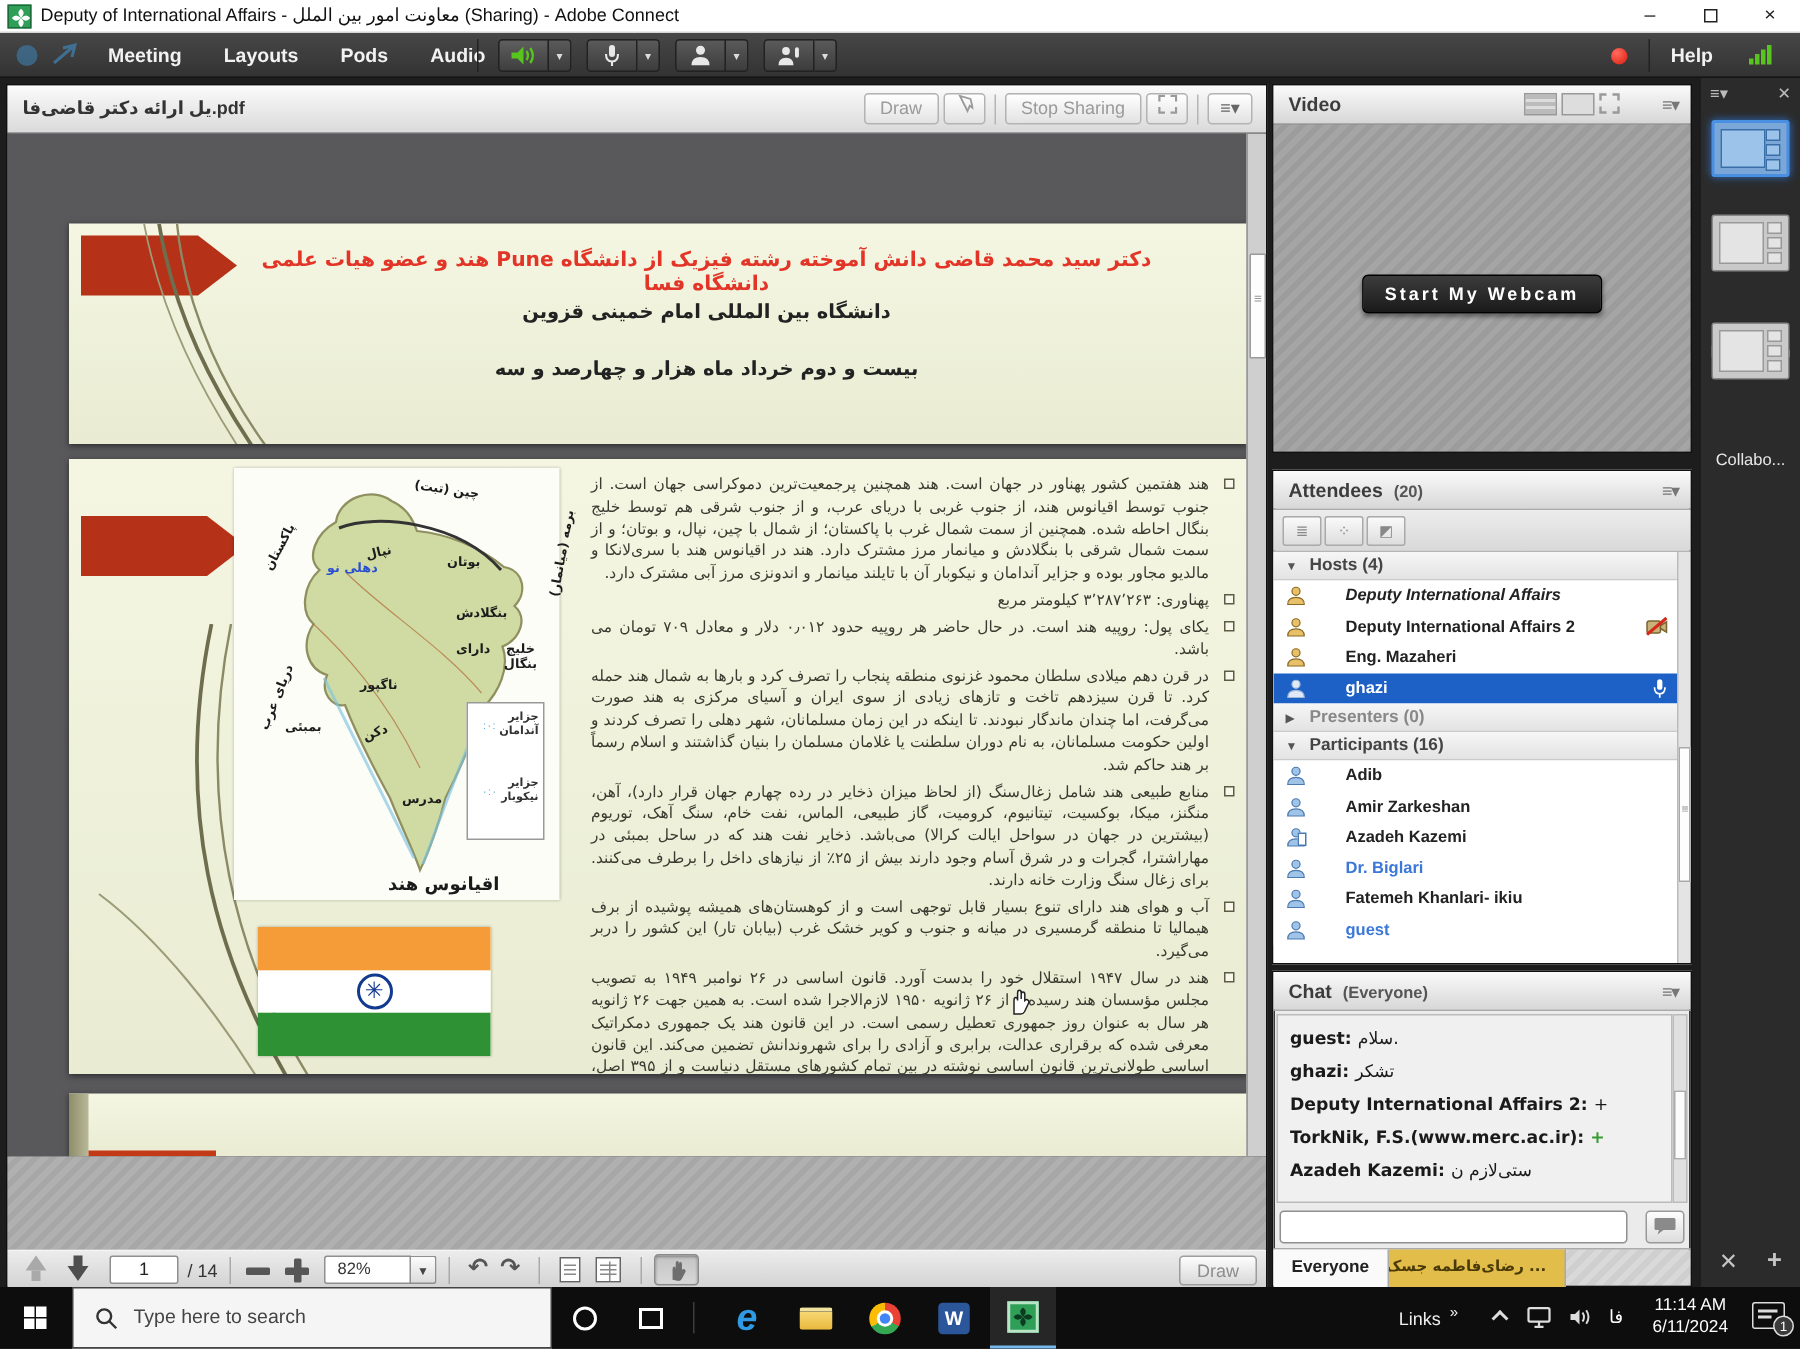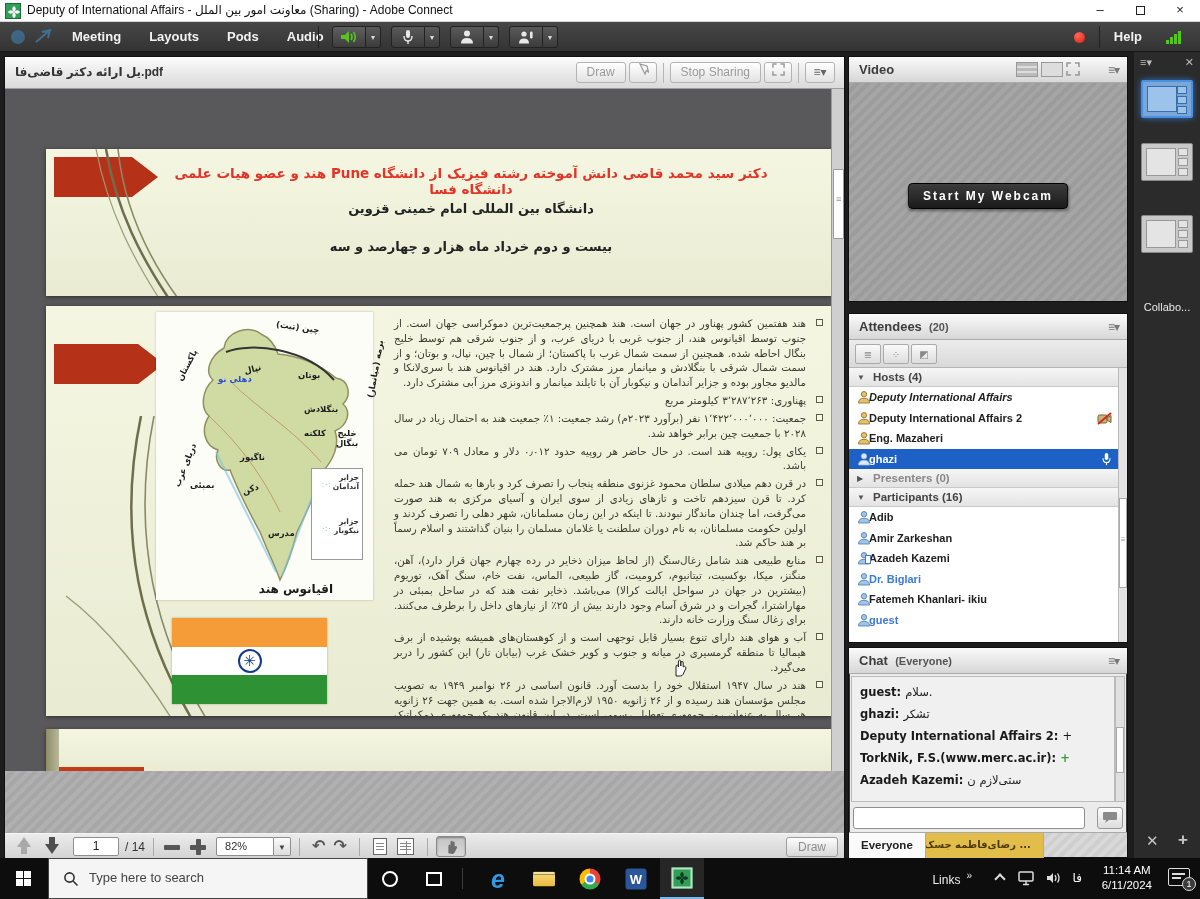--- a/index.html
+++ b/index.html
@@ -132,21 +132,21 @@
   #attendees-pod { left:848px; top:313px; width:280px; height:330px; background:#fff; }
   #att-toolbar { position:absolute; left:0; top:26px; right:0; height:28px;
     background:linear-gradient(#ececec,#d9d9d9); border-bottom:1px solid #b5b5b5; }
   .att-tb-btn { float:left; width:26px; height:20px; margin:4px 2px 0 0; background:linear-gradient(#fafafa,#ddd);
     border:1px solid #aaa; border-radius:2px; color:#888; font-size:10px; text-align:center; line-height:20px; }
   #att-list { position:absolute; left:0; top:54px; right:9px; bottom:0; background:#fff; overflow:hidden; }
   .grp-hdr { position:relative; height:19px; background:linear-gradient(#f6f6f6,#e3e3e3);
     border-bottom:1px solid #c9c9c9; font-size:11.5px; font-weight:bold; color:#444; line-height:19px; padding-left:24px; }
   .grp-hdr .tri { position:absolute; left:8px; top:0; font-size:8px; color:#555; }
   .att-row { position:relative; height:20.5px; line-height:20.5px; font-size:11px; font-weight:bold;
-    color:#222; padding-left:20px; background:#fff; white-space:nowrap; }
+    color:#222; padding-left:48px; background:#fff; white-space:nowrap; }
   .att-row .pic { position:absolute; left:8px; top:3px; }
   .att-row.sel { background:#1d60c6; color:#fff; }
   .att-row .right-ico { position:absolute; right:6px; top:3px; }
   #att-scroll { position:absolute; right:0; top:54px; width:9px; bottom:0; background:#e4e4e4; border-left:1px solid #bbb; }
   #att-thumb { position:absolute; left:0; top:130px; width:8px; height:90px; background:#fdfdfd; border:1px solid #aaa; }
   #att-thumb:after { content:"≡"; position:absolute; left:1px; top:36px; font-size:8px; color:#999; }
 
   
   #chat-pod { left:848px; top:647px; width:280px; height:211px; background:#ebebeb; }
   #chat-msgs { position:absolute; left:2px; top:28px; right:12px; height:126px; background:#f0f0f0;
@@ -331,21 +331,21 @@
           <path d="M75 70 C100 95 140 120 165 150" stroke="#b06a3a" stroke-width=".8" fill="none" opacity=".7"></path>
           <path d="M60 140 q20 40 60 120" stroke="#7fc4de" stroke-width="2" fill="none" opacity=".65"></path>
           <path d="M166 160 q-18 45 -40 104" stroke="#7fc4de" stroke-width="2" fill="none" opacity=".65"></path>
         </svg>
         <div id="map-labels">
             <span class="map-label fa" style="left:14px; top:48px; transform:rotate(-62deg);">پاکستان</span>
             <span class="map-label fa" style="left:120px; top:10px; transform:rotate(8deg);">چین (تبت)</span>
             <span class="map-label fa" style="left:88px; top:52px; transform:rotate(-14deg);">نپال</span>
             <span class="map-label fa" style="left:142px; top:58px; transform:rotate(0deg);">بوتان</span>
             <span class="map-label fa" style="left:148px; top:92px; transform:rotate(0deg);">بنگلادش</span>
-            <span class="map-label fa" style="left:148px; top:116px; transform:rotate(0deg);">کلکته</span>
+            <span class="map-label fa" style="left:148px; top:116px; transform:rotate(0deg);">دارای</span>
             <span class="map-label fa" style="left:62px; top:62px; transform:rotate(0deg);color:#2a4fd0;">دهلی نو</span>
             <span class="map-label fa" style="left:84px; top:140px; transform:rotate(0deg);">ناگپور</span>
             <span class="map-label fa" style="left:34px; top:168px; transform:rotate(0deg);">بمبئی</span>
             <span class="map-label fa" style="left:86px; top:172px; transform:rotate(-20deg);letter-spacing:2px;">دکن</span>
             <span class="map-label fa" style="left:112px; top:216px; transform:rotate(0deg);">مدرس</span>
             <span class="map-label fa" style="left:178px; top:116px; transform:rotate(0deg);width:26px; white-space:normal; text-align:center;">خلیج بنگال</span>
             <span class="map-label fa" style="left:6px; top:148px; transform:rotate(-68deg);">دریای عرب</span>
             <span class="map-label fa" style="left:190px; top:52px; transform:rotate(-80deg);">برمه (میانمار)</span>
           </div>
         <div id="map-legend">
@@ -361,21 +361,20 @@
         <div class="band" style="background:#f59b38;"></div>
         <div class="band" style="background:#ffffff; position:relative;">
           <div id="chakra">✳</div>
         </div>
         <div class="band" style="background:#2e9134;"></div>
       </div>
 
       <div id="bullet-list" class="fa">
           <div class="bullet"><span class="sq"></span>هند هفتمین کشور پهناور در جهان است. هند همچنین پرجمعیت‌ترین دموکراسی جهان است. از جنوب توسط اقیانوس هند، از جنوب غربی با دریای عرب، و از جنوب شرقی هم توسط خلیج بنگال احاطه شده. همچنین از سمت شمال غرب با پاکستان؛ از شمال با چین، نپال، و بوتان؛ و از سمت شمال شرقی با بنگلادش و میانمار مرز مشترک دارد. هند در اقیانوس هند با سری‌لانکا و مالدیو مجاور بوده و جزایر آندامان و نیکوبار آن با تایلند میانمار و اندونزی مرز آبی مشترک دارد.</div>
           <div class="bullet"><span class="sq"></span>پهناوری: ۳٬۲۸۷٬۲۶۳ کیلومتر مربع</div>
-          <div class="bullet"><span class="sq"></span>جمعیت: ۱٬۴۲۲٬۰۰۰٬۰۰۰ نفر (برآورد ۲۰۲۳م) رشد جمعیت: ۱٪ جمعیت هند به احتمال زیاد در سال ۲۰۲۸ با جمعیت چین برابر خواهد شد.</div>
           <div class="bullet"><span class="sq"></span>یکای پول: روپیه هند است. در حال حاضر هر روپیه حدود ۰٫۰۱۲ دلار و معادل ۷۰۹ تومان می باشد.</div>
           <div class="bullet"><span class="sq"></span>در قرن دهم میلادی سلطان محمود غزنوی منطقه پنجاب را تصرف کرد و بارها به شمال هند حمله کرد. تا قرن سیزدهم تاخت و تازهای زیادی از سوی ایران و آسیای مرکزی به هند صورت می‌گرفت، اما چندان ماندگار نبودند. تا اینکه در این زمان مسلمانان، شهر دهلی را تصرف کردند و اولین حکومت مسلمانان، به نام دوران سلطنت یا غلامان مسلمان را بنیان گذاشتند و اسلام رسماً بر هند حاکم شد.</div>
           <div class="bullet"><span class="sq"></span>منابع طبیعی هند شامل زغال‌سنگ (از لحاظ میزان ذخایر در رده چهارم جهان قرار دارد)، آهن، منگنز، میکا، بوکسیت، تیتانیوم، کرومیت، گاز طبیعی، الماس، نفت خام، سنگ آهک، توریوم (بیشترین در جهان در سواحل ایالت کرالا) می‌باشد. ذخایر نفت هند که در ساحل بمبئی در مهاراشترا، گجرات و در شرق آسام وجود دارند بیش از ۲۵٪ از نیازهای داخل را برطرف می‌کنند. برای زغال سنگ وزارت خانه دارند.</div>
           <div class="bullet"><span class="sq"></span>آب و هوای هند دارای تنوع بسیار قابل توجهی است و از کوهستان‌های همیشه پوشیده از برف هیمالیا تا منطقه گرمسیری در میانه و جنوب و کویر خشک غرب (بیابان تار) این کشور را دربر می‌گیرد.</div>
           <div class="bullet"><span class="sq"></span>هند در سال ۱۹۴۷ استقلال خود را بدست آورد. قانون اساسی در ۲۶ نوامبر ۱۹۴۹ به تصویب مجلس مؤسسان هند رسیده و از ۲۶ ژانویه ۱۹۵۰ لازم‌الاجرا شده است. به همین جهت ۲۶ ژانویه هر سال به عنوان روز جمهوری تعطیل رسمی است. در این قانون هند یک جمهوری دمکراتیک معرفی شده که برقراری عدالت، برابری و آزادی را برای شهروندانش تضمین می‌کند. این قانون اساسی طولانی‌ترین قانون اساسی نوشته در بین تمام کشورهای مستقل دنیاست و از ۳۹۵ اصل، ۱۲ پیوست و ۸۳ الحاقیه تشکیل می‌شود.</div>
         </div>
 
       <svg style="position:absolute; left:624px; top:352px;" width="18" height="20" viewBox="0 0 18 20">
         <path d="M6 18 L6 9 Q6 7 7.2 7 Q8.4 7 8.4 9 L8.4 4 Q8.4 2.2 9.6 2.2 Q10.8 2.2 10.8 4 L10.8 8 L10.8 5 Q10.8 3.4 12 3.4 Q13.2 3.4 13.2 5 L13.2 9 Q14.4 7.8 15.4 8.8 Q16.4 9.8 15.6 11 L13 16.5 Q12.2 18 10.4 18 Z" fill="#fff" stroke="#222" stroke-width="1"></path>
       </svg>

